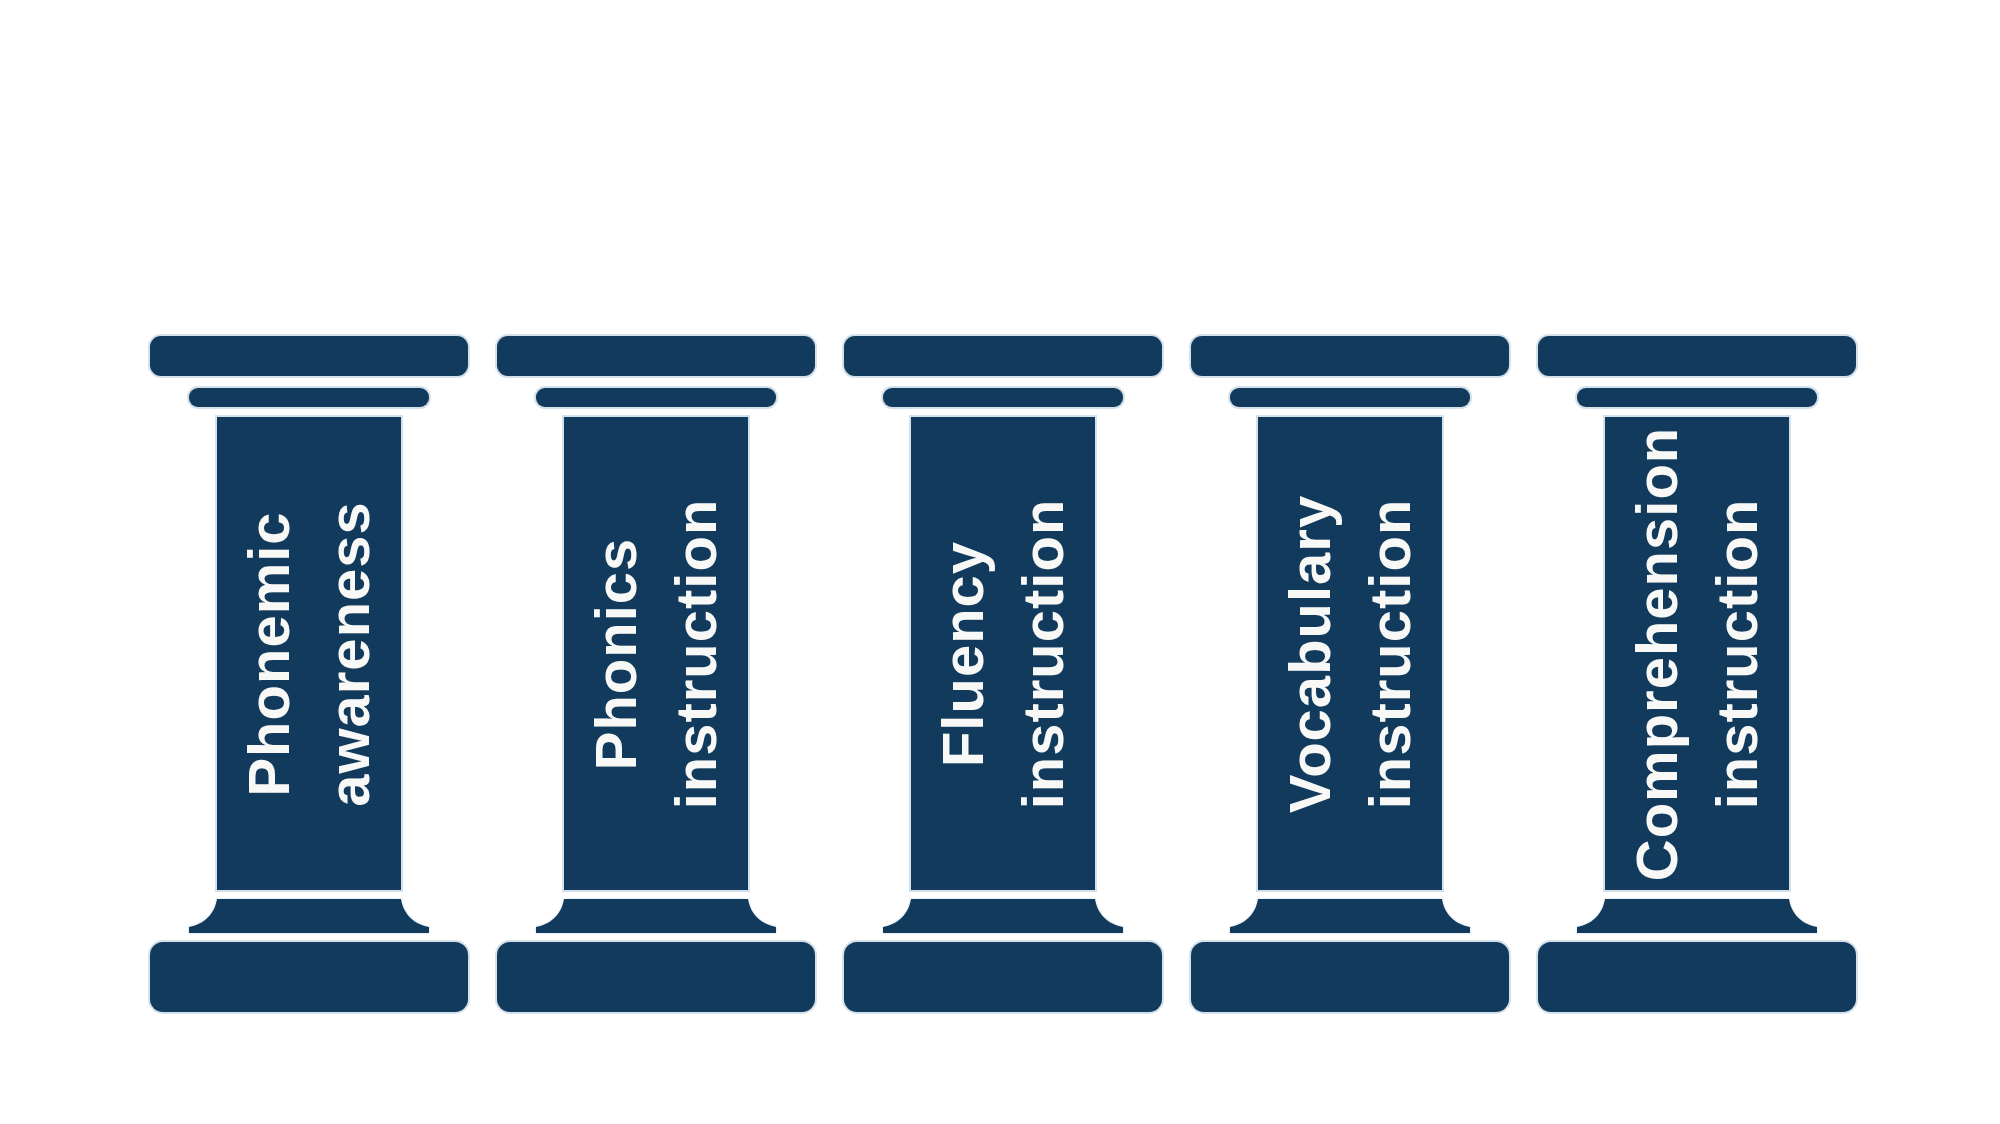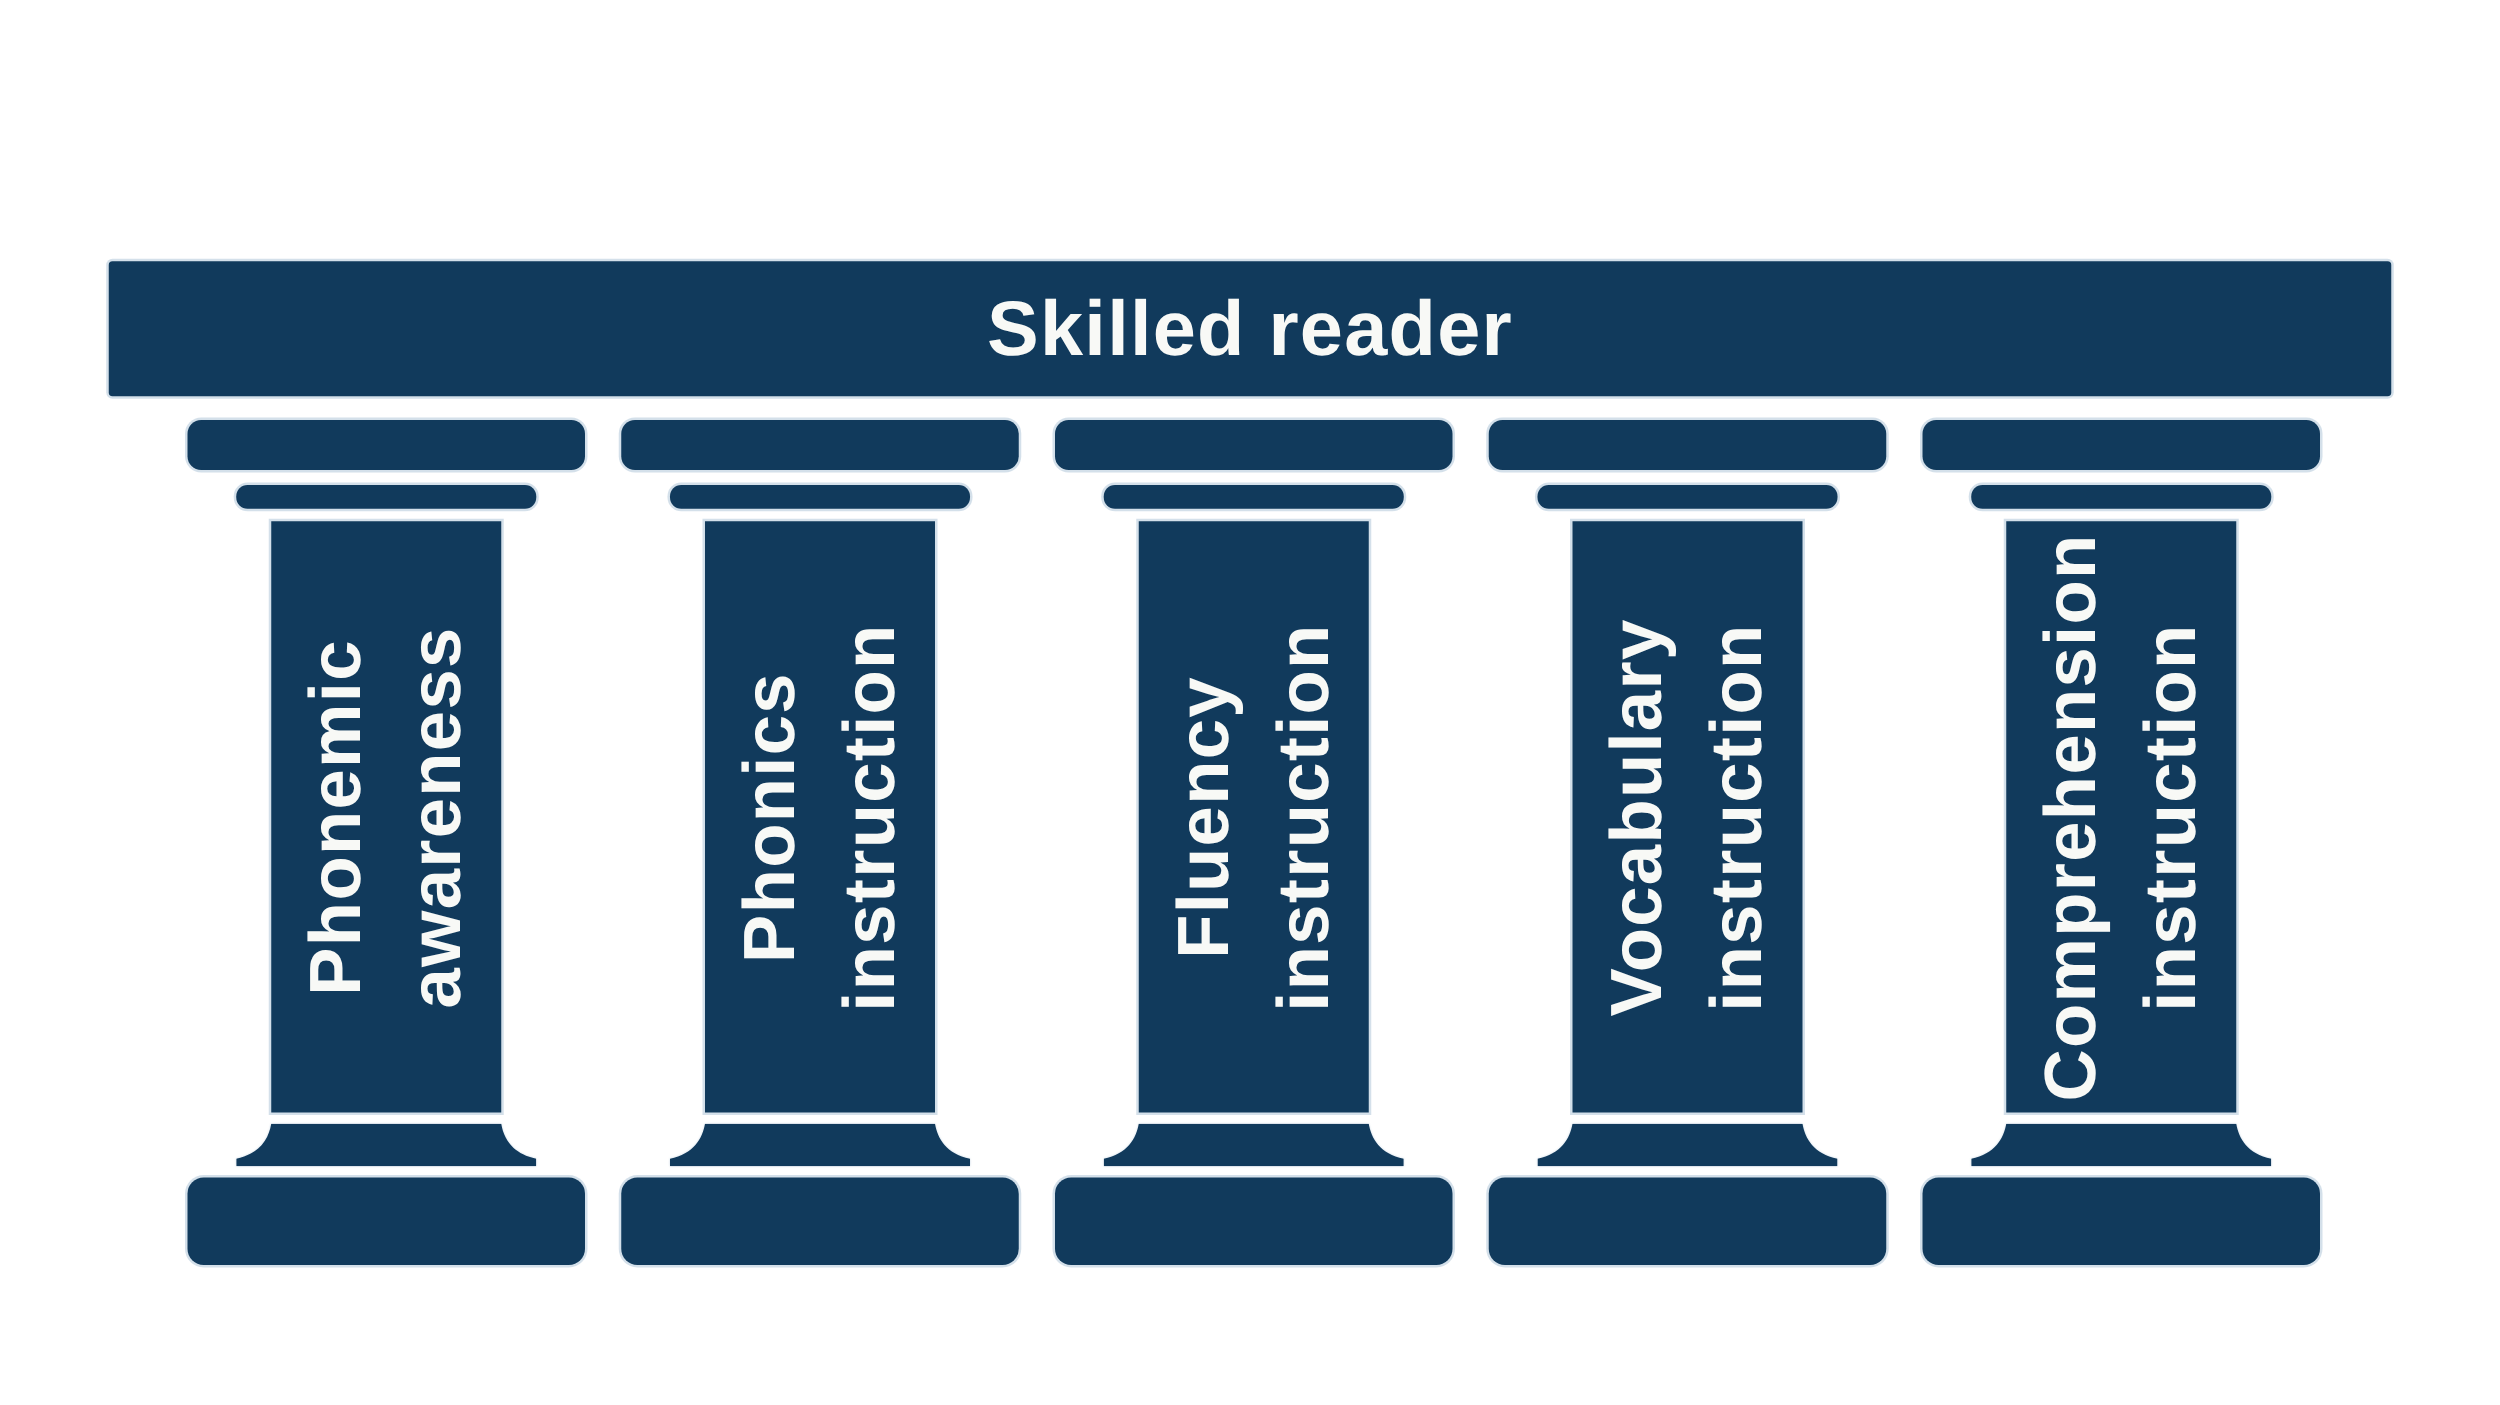--- a/index.html
+++ b/index.html
@@ -100,23 +100,20 @@
   .p2 { left: 497px; }
   .p3 { left: 844px; }
   .p4 { left: 1191px; }
   .p5 { left: 1538px; }
 </style>
 </head>
 <body>
 
 <div class="stage">
 
-  <div class="beam navy">
-    <span class="beam-title">Skilled reader</span>
-  </div>
 
   <div class="pillar p1">
     <div class="cap navy"></div>
     <div class="neck navy"></div>
     <div class="shaft navy">
       <div class="label">
         <div>Phonemic</div>
         <div>awareness</div>
       </div>
     </div>

